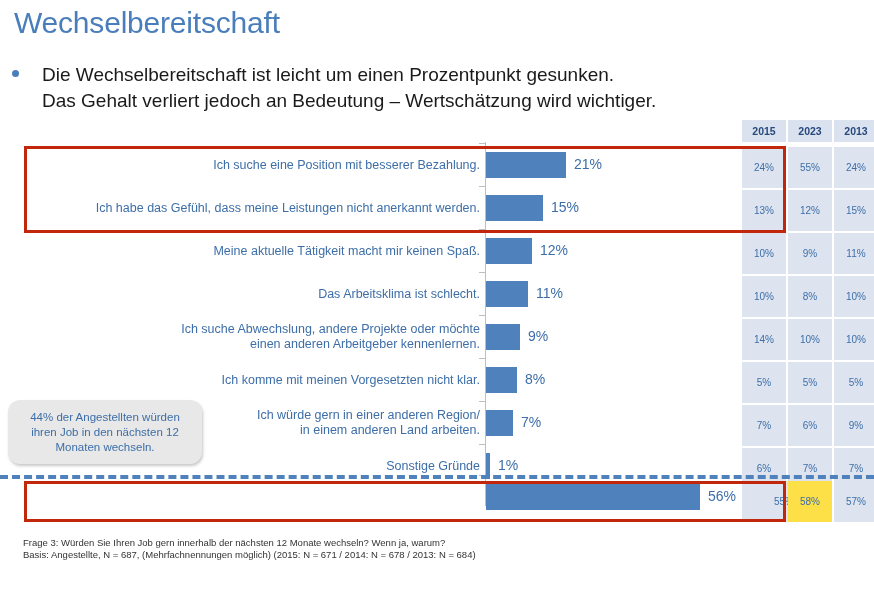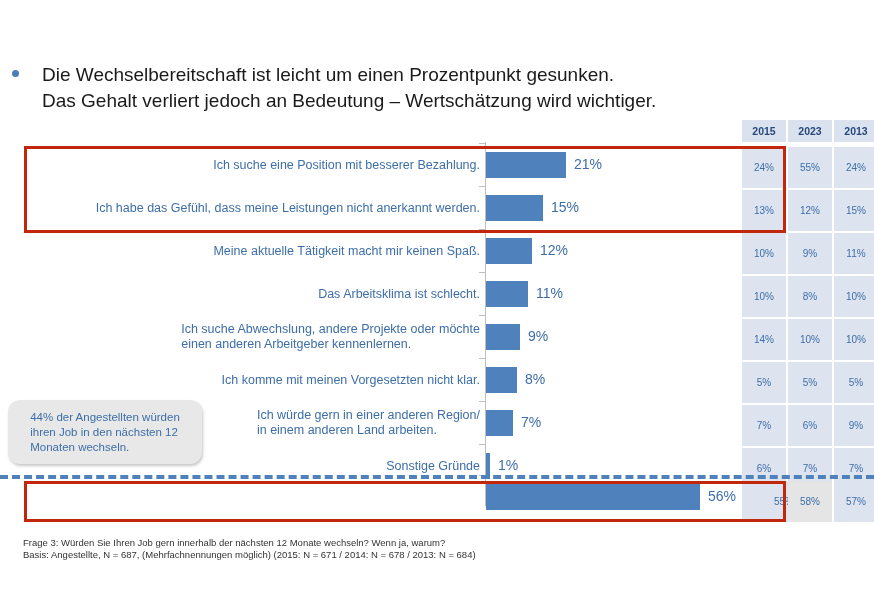--- a/index.html
+++ b/index.html
@@ -87,21 +87,21 @@
   }
 
   .row {
     position: absolute;
     left: 0;
     width: 874px;
   }
   .row-label {
     position: absolute;
     right: 394px;   
-    text-align: left;
+    text-align: right;
     font-size: 12.5px;
     line-height: 15px;
     color: #3d6ea8;
     white-space: pre-line;
   }
   .bar {
     position: absolute;
     left: 486px;
     background: #4f81bd;
   }
@@ -177,21 +177,21 @@
     left: 8px;
     top: 400px;
     width: 194px;
     height: 64px;
     background: #e8e8e8;
     border-radius: 12px;
     box-shadow: 1px 2px 3px rgba(0,0,0,0.22);
     display: flex;
     align-items: center;
     justify-content: center;
-    text-align: left;
+    text-align: center;
     color: #3d6ea8;
     font-size: 11.5px;
     line-height: 15px;
     white-space: pre-line;
     padding: 0 6px;
     box-sizing: border-box;
   }
 
   
   #source-note {
@@ -210,20 +210,21 @@
     font-size: 10.5px;
     color: #9a9a9a;
   }
   #brand-sep { margin: 0 5px; }
 </style>
 </head>
 <body>
 
 <div id="slide">
 
+  <div id="title">Wechselbereitschaft</div>
 
   <div id="bullet-block">
     <div id="bullet-dot"></div>
     <div id="bullet-text">Die Wechselbereitschaft ist leicht um einen Prozentpunkt gesunken.
 Das Gehalt verliert jedoch an Bedeutung – Wertschätzung wird wichtiger.</div>
   </div>
 
   <div id="chart">
     <div id="axis-line"></div>
     <div id="rows-container">
@@ -307,21 +308,21 @@
       <div class="yt-cell" style="left: 2px; width: 44px; top: 242px; height: 41px; background: rgb(221, 228, 240);">5%</div>
       <div class="yt-cell" style="left: 48px; width: 44px; top: 242px; height: 41px; background: rgb(221, 228, 240);">5%</div>
       <div class="yt-cell" style="left: 94px; width: 44px; top: 242px; height: 41px; background: rgb(221, 228, 240);">5%</div>
       <div class="yt-cell" style="left: 2px; width: 44px; top: 285px; height: 41px; background: rgb(221, 228, 240);">7%</div>
       <div class="yt-cell" style="left: 48px; width: 44px; top: 285px; height: 41px; background: rgb(221, 228, 240);">6%</div>
       <div class="yt-cell" style="left: 94px; width: 44px; top: 285px; height: 41px; background: rgb(221, 228, 240);">9%</div>
       <div class="yt-cell" style="left: 2px; width: 44px; top: 328px; height: 41px; background: rgb(221, 228, 240);">6%</div>
       <div class="yt-cell" style="left: 48px; width: 44px; top: 328px; height: 41px; background: rgb(221, 228, 240);">7%</div>
       <div class="yt-cell" style="left: 94px; width: 44px; top: 328px; height: 41px; background: rgb(221, 228, 240);">7%</div>
       <div class="yt-cell" style="left: 2px; width: 44px; top: 361px; height: 41px; background: rgb(221, 228, 240); padding-left: 20px;">55%</div>
-      <div class="yt-cell" style="left: 48px; width: 44px; top: 361px; height: 41px; background: #e5e5e5;">58%</div>
+      <div class="yt-cell" style="left: 48px; width: 44px; top: 361px; height: 41px; background: #fde047;">58%</div>
       <div class="yt-cell" style="left: 94px; width: 44px; top: 361px; height: 41px; background: rgb(221, 228, 240);">57%</div>
     </div>
 
   <div id="dashed-line"></div>
 
   <div class="red-box" id="red-box-top"></div>
   <div class="red-box" id="red-box-bottom"></div>
 
   <div id="callout">44% der Angestellten würden
 ihren Job in den nächsten 12

